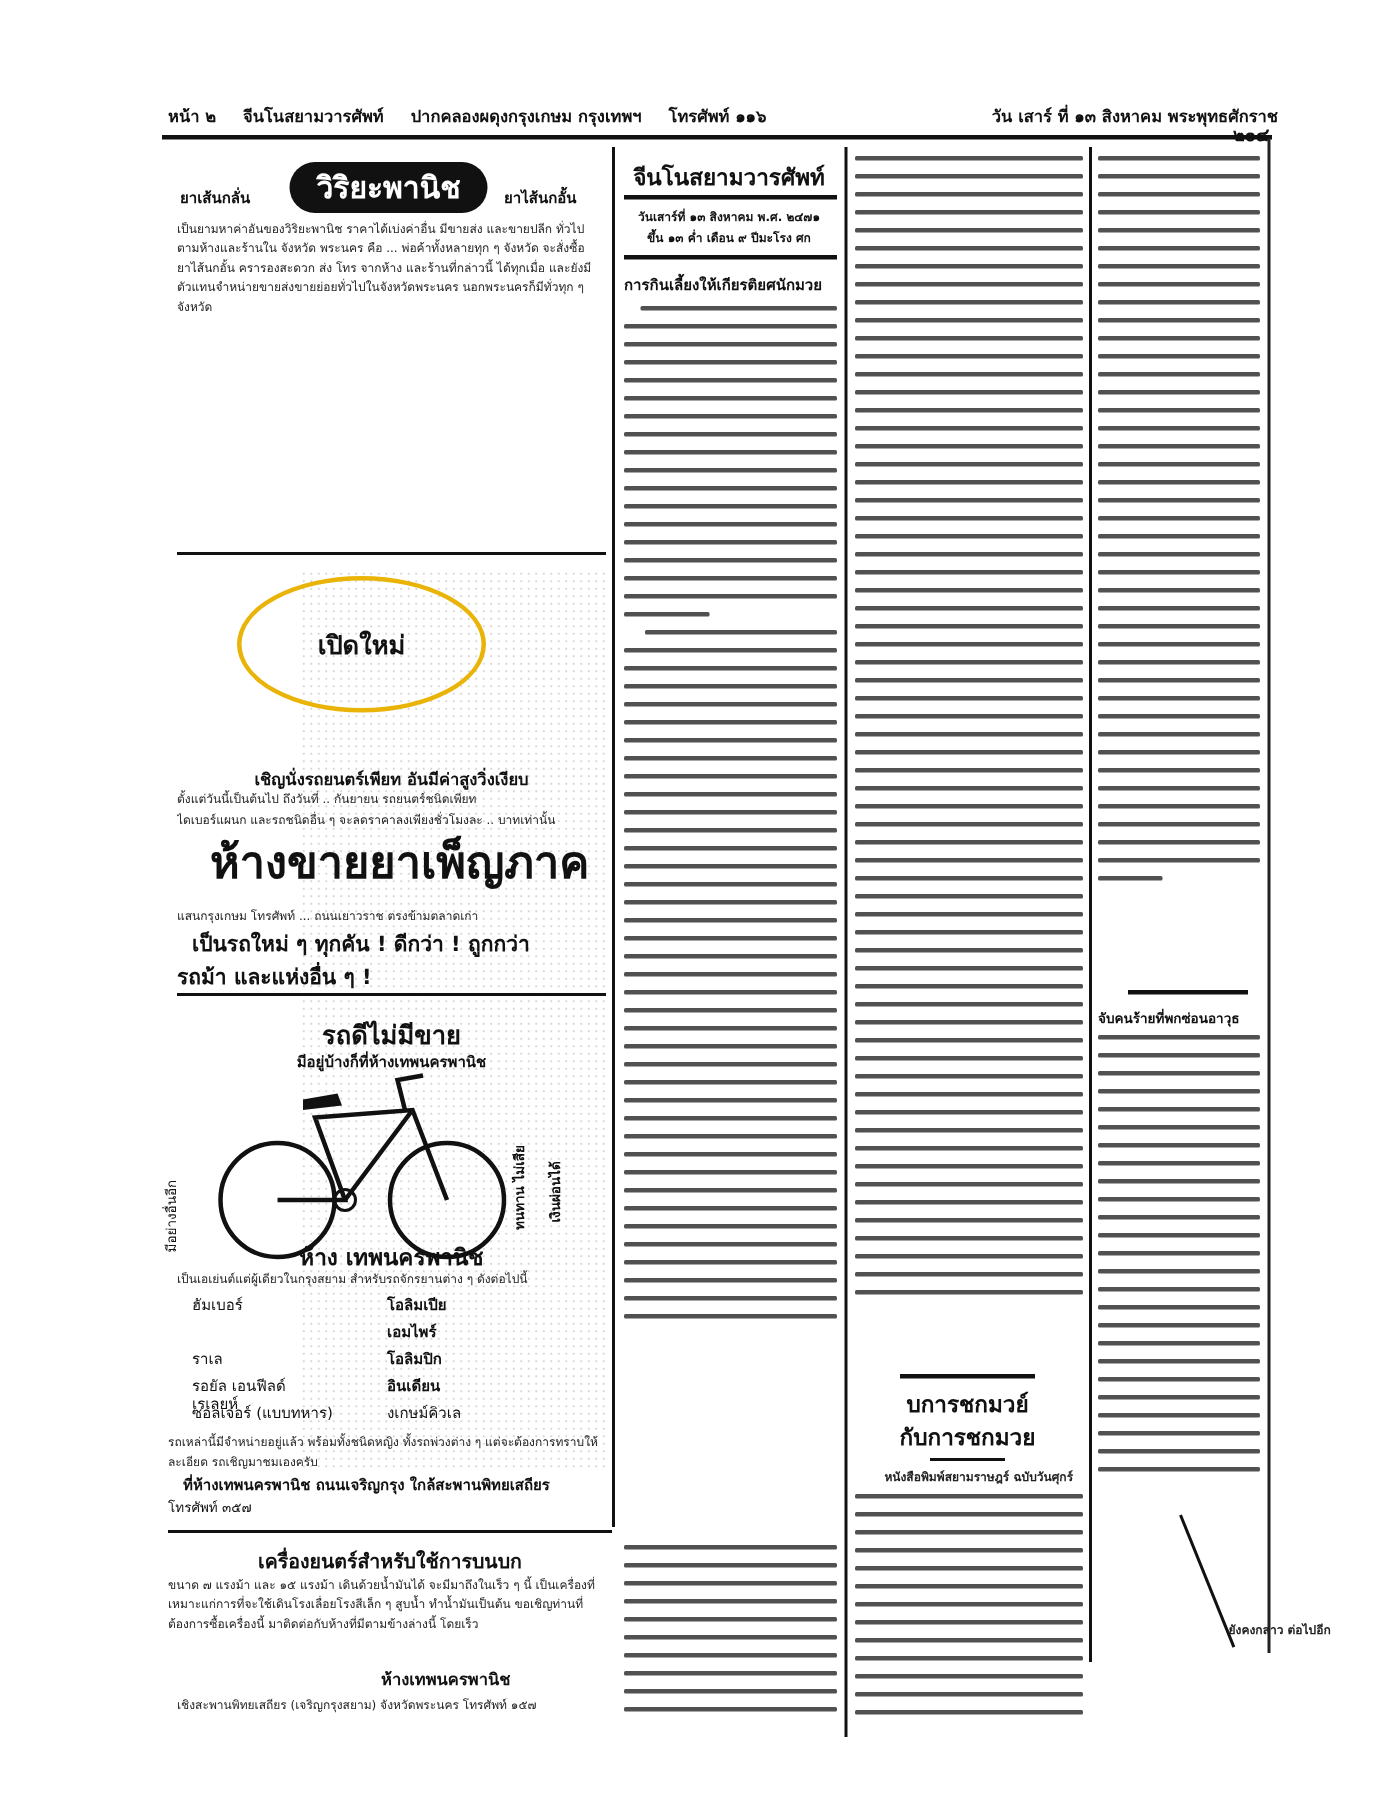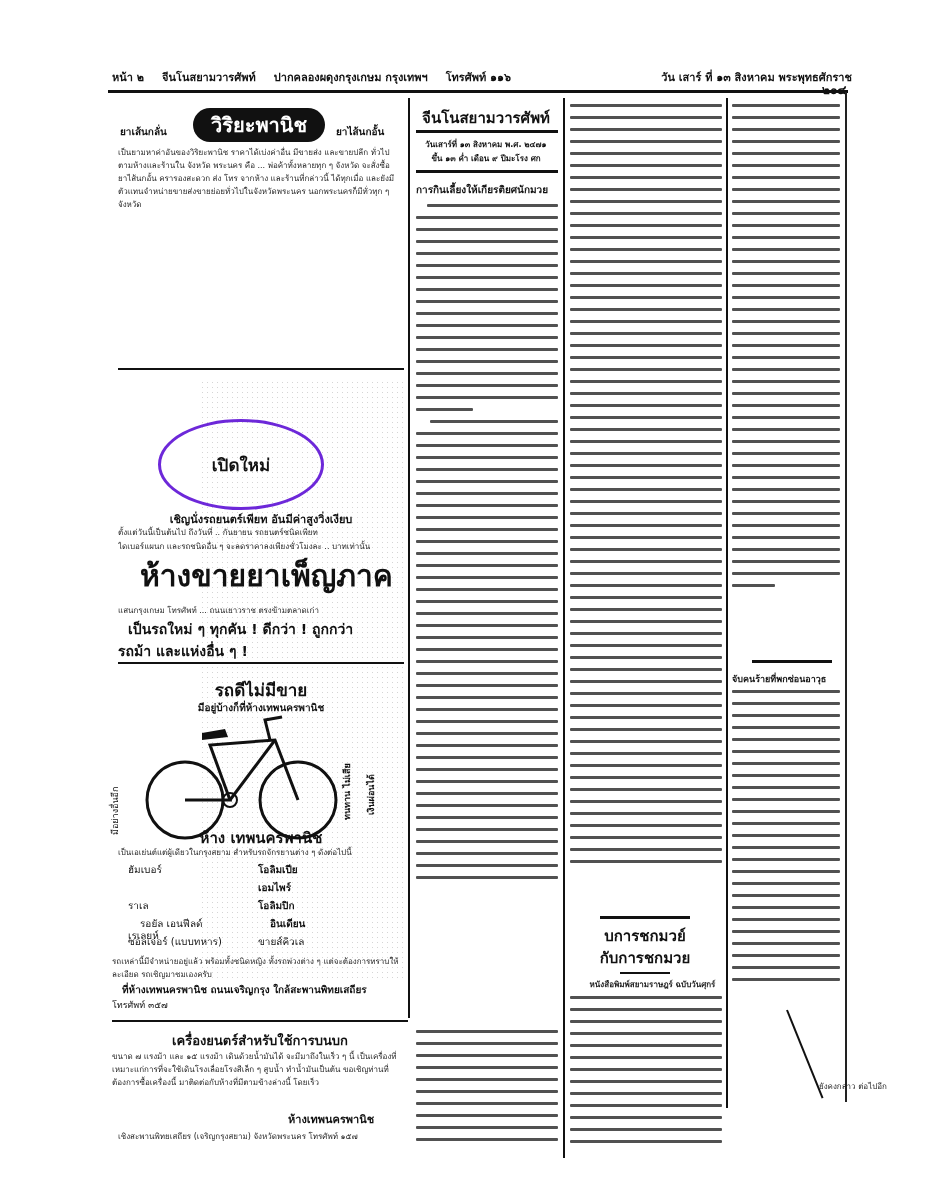--- a/index.html
+++ b/index.html
@@ -11,21 +11,21 @@
   .topline{left:108px;top:90px;width:740px;height:3px;background:#111;}
   .pagenum{left:818px;top:78px;font-size:12px;font-weight:bold;}
   .vrule{background:#111;width:2px;}
   .body-lines{overflow:hidden;}
   .line{height:3px;background:#333;margin:0 0 9px 0;border-radius:1px;opacity:.85;}
   .txt{font-size:8px;line-height:13px;color:#222;overflow:hidden;}
   .pill{left:193px;top:108px;width:132px;height:34px;background:#111;color:#fff;border-radius:17px;font-size:20px;display:flex;align-items:center;justify-content:center;font-weight:bold;}
   .sub-l{left:120px;top:124px;font-size:10px;font-weight:bold;}
   .sub-r{left:336px;top:124px;font-size:10px;font-weight:bold;}
   .hr{height:2px;background:#111;}
-  .ellipse{left:158px;top:419px;width:160px;height:85px;border:3px solid #6d28d9;border-radius:50%;display:flex;align-items:center;justify-content:center;font-size:17px;font-weight:bold;}
+  .ellipse{left:158px;top:384px;width:160px;height:85px;border:3px solid #eab308;border-radius:50%;display:flex;align-items:center;justify-content:center;font-size:17px;font-weight:bold;}
   .bighead{font-weight:bold;}
   .speckle{background-image:radial-gradient(#888 0.6px, transparent 0.8px);background-size:5px 5px;opacity:.35;}
   .bike svg{width:100%;height:100%;}
   .col-title{font-weight:bold;}
   .center{text-align:center;}
 </style>
 </head>
 <body>
 
 <div class="abs masthead">
@@ -87,37 +87,37 @@
       <span style="font-weight:bold;">โอลิมเปีย</span>
     </div>
   <div style="display:flex;height:18px;">
       <span style="width:130px;margin-top:48px;">เรเลยห์</span>
       <span style="font-weight:bold;">เอมไพร์</span>
     </div>
   <div style="display:flex;height:18px;">
       <span style="width:130px;">ราเล</span>
       <span style="font-weight:bold;">โอลิมปิก</span>
     </div>
-  <div style="display:flex;height:18px;margin-left:12px;">
+  <div style="display:flex;height:18px;">
       <span style="width:130px;">รอยัล เอนฟีลด์</span>
       <span style="font-weight:bold;">อินเดียน</span>
     </div>
   <div style="display:flex;height:18px;">
       <span style="width:130px;">ซอลเจอร์ (แบบทหาร)</span>
-      <span>ขายส์คิวเล</span>
+      <span>งเกษม์คิวเล</span>
     </div>
 </div>
 <div class="abs txt" style="left:112px;top:955px;width:292px;height:26px;">รถเหล่านี้มีจำหน่ายอยู่แล้ว พร้อมทั้งชนิดหญิง ทั้งรถพ่วงต่าง ๆ แต่จะต้องการทราบให้ละเอียด รถเชิญมาชมเองครับ</div>
 <div class="abs" style="left:122px;top:982px;width:286px;font-size:10px;font-weight:bold;">ที่ห้างเทพนครพานิช ถนนเจริญกรุง ใกล้สะพานพิทยเสถียร</div>
 <div class="abs" style="left:112px;top:998px;font-size:9px;">โทรศัพท์ ๓๕๗</div>
 <div class="abs hr" style="left:112px;top:1020px;width:296px;"></div>
 
 <div class="abs bighead center" style="left:112px;top:1030px;width:296px;font-size:13px;">เครื่องยนตร์สำหรับใช้การบนบก</div>
 <div class="abs txt" style="left:112px;top:1050px;width:296px;height:56px;">ขนาด ๗ แรงม้า และ ๑๕ แรงม้า เดินด้วยน้ำมันได้ จะมีมาถึงในเร็ว ๆ นี้ เป็นเครื่องที่เหมาะแก่การที่จะใช้เดินโรงเลื่อยโรงสีเล็ก ๆ สูบน้ำ ทำน้ำมันเป็นต้น ขอเชิญท่านที่ต้องการซื้อเครื่องนี้ มาติดต่อกับห้างที่มีตามข้างล่างนี้ โดยเร็ว</div>
-<div class="abs bighead" style="left:288px;top:1110px;font-size:11px;text-align:right;">ห้างเทพนครพานิช</div>
+<div class="abs bighead" style="left:254px;top:1110px;font-size:11px;text-align:right;">ห้างเทพนครพานิช</div>
 <div class="abs txt" style="left:118px;top:1130px;width:300px;height:14px;">เชิงสะพานพิทยเสถียร (เจริญกรุงสยาม) จังหวัดพระนคร โทรศัพท์ ๑๕๗</div>
 
 <div class="abs col-title center" style="left:412px;top:106px;width:148px;font-size:15px;">จีนโนสยามวารศัพท์</div>
 <div class="abs hr" style="left:416px;top:130px;width:142px;height:3px;"></div>
 <div class="abs center" style="left:412px;top:138px;width:148px;font-size:8px;font-weight:bold;">วันเสาร์ที่ ๑๓ สิงหาคม พ.ศ. ๒๔๗๑</div>
 <div class="abs center" style="left:412px;top:152px;width:148px;font-size:8px;font-weight:bold;">ขึ้น ๑๓ ค่ำ เดือน ๙ ปีมะโรง ศก</div>
 <div class="abs hr" style="left:416px;top:170px;width:142px;height:3px;"></div>
 <div class="abs col-title" style="left:416px;top:182px;width:146px;font-size:10px;">การกินเลี้ยงให้เกียรติยศนักมวย</div>
 
 <div class="abs body-lines" style="left:416px;top:204px;width:142px;height:700px;">
@@ -345,13 +345,13 @@
     <div class="line"></div>
     <div class="line"></div>
     <div class="line"></div>
     <div class="line"></div>
     <div class="line"></div>
     <div class="line"></div>
     <div class="line"></div>
     <div class="line"></div>
 </div>
 <div class="abs" style="left:786px;top:1010px;width:2px;height:95px;background:#111;transform:rotate(-22deg);transform-origin:top;"></div>
-<div class="abs txt" style="left:780px;top:1080px;width:70px;font-weight:normal;padding-left:39px;">ยังคงกล่าว ต่อไปอีก</div>
+<div class="abs txt" style="left:780px;top:1080px;width:70px;font-weight:bold;padding-left:39px;">ยังคงกล่าว ต่อไปอีก</div>
 
 </body></html>

